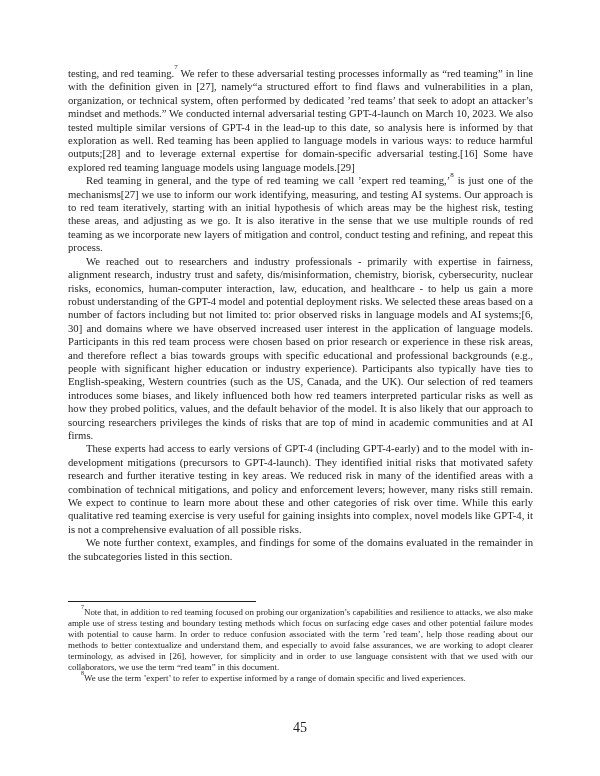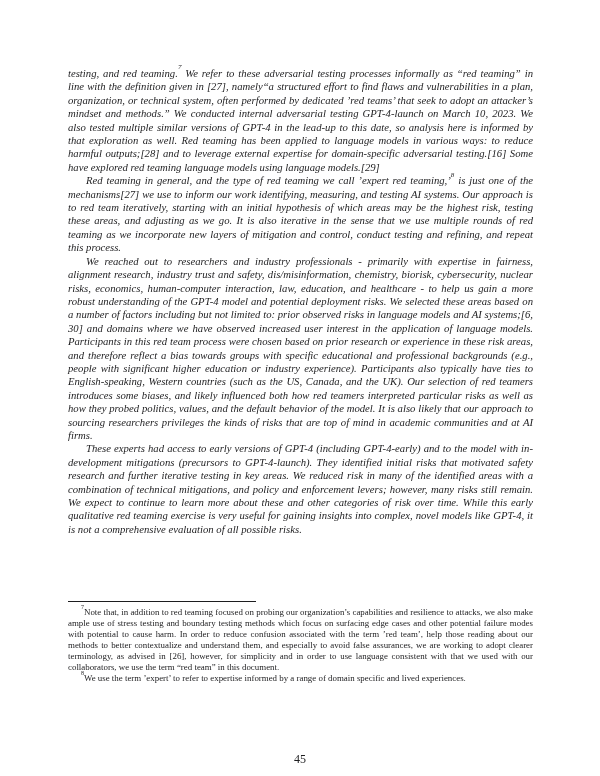--- a/index.html
+++ b/index.html
@@ -15,21 +15,21 @@
   .text-block {
     position: absolute;
     left: 68px;
     top: 67px;
     width: 465px;
     font-size: 10.7px;
     line-height: 13.4px;
     text-align: justify;
     text-justify: inter-word;
   }
-  .text-block p { margin: 0; padding: 0; font-style: italic; }
+  .text-block p { margin: 0; padding: 0; }
   .para.indent { text-indent: 18px; }
   sup.fnref {
     font-size: 7px;
     line-height: 0;
     position: relative;
     top: -0.45em;
   }
   .footnote-rule {
     position: absolute;
     left: 68px;
@@ -46,36 +46,37 @@
     font-size: 8.9px;
     line-height: 11px;
     text-align: justify;
     text-justify: inter-word;
   }
   .footnotes p { margin: 0; padding: 0; text-indent: 13px; }
   .footnotes sup.fnref { font-size: 6px; top: -0.4em; }
   .page-number {
     position: absolute;
     left: 0;
-    top: 752px;
+    top: 720px;
     width: 100%;
     text-align: center;
-    font-size: 12px;
+    font-size: 14px;
   }
 </style>
 </head>
 <body>
 
 <div class="page">
 
   <main class="text-block">
     <p class="para"><span>testing, and red teaming.</span><sup class="fnref">7</sup><span> We refer to these adversarial testing processes informally as “red teaming” in line with the definition given in [27], namely“a structured effort to find flaws and vulnerabilities in a plan, organization, or technical system, often performed by dedicated ’red teams’ that seek to adopt an attacker’s mindset and methods.” We conducted internal adversarial testing GPT-4-launch on March 10, 2023. We also tested multiple similar versions of GPT-4 in the lead-up to this date, so analysis here is informed by that exploration as well. Red teaming has been applied to language models in various ways: to reduce harmful outputs;[28] and to leverage external expertise for domain-specific adversarial testing.[16] Some have explored red teaming language models using language models.[29]</span></p>
     <p class="para indent"><span>Red teaming in general, and the type of red teaming we call ’expert red teaming,’</span><sup class="fnref">8</sup><span> is just one of the mechanisms[27] we use to inform our work identifying, measuring, and testing AI systems. Our approach is to red team iteratively, starting with an initial hypothesis of which areas may be the highest risk, testing these areas, and adjusting as we go. It is also iterative in the sense that we use multiple rounds of red teaming as we incorporate new layers of mitigation and control, conduct testing and refining, and repeat this process.</span></p>
     <p class="para indent"><span>We reached out to researchers and industry professionals - primarily with expertise in fairness, alignment research, industry trust and safety, dis/misinformation, chemistry, biorisk, cybersecurity, nuclear risks, economics, human-computer interaction, law, education, and healthcare - to help us gain a more robust understanding of the GPT-4 model and potential deployment risks. We selected these areas based on a number of factors including but not limited to: prior observed risks in language models and AI systems;[6, 30] and domains where we have observed increased user interest in the application of language models. Participants in this red team process were chosen based on prior research or experience in these risk areas, and therefore reflect a bias towards groups with specific educational and professional backgrounds (e.g., people with significant higher education or industry experience). Participants also typically have ties to English-speaking, Western countries (such as the US, Canada, and the UK). Our selection of red teamers introduces some biases, and likely influenced both how red teamers interpreted particular risks as well as how they probed politics, values, and the default behavior of the model. It is also likely that our approach to sourcing researchers privileges the kinds of risks that are top of mind in academic communities and at AI firms.</span></p>
     <p class="para indent"><span>These experts had access to early versions of GPT-4 (including GPT-4-early) and to the model with in-development mitigations (precursors to GPT-4-launch). They identified initial risks that motivated safety research and further iterative testing in key areas. We reduced risk in many of the identified areas with a combination of technical mitigations, and policy and enforcement levers; however, many risks still remain. We expect to continue to learn more about these and other categories of risk over time. While this early qualitative red teaming exercise is very useful for gaining insights into complex, novel models like GPT-4, it is not a comprehensive evaluation of all possible risks.</span></p>
+    <p class="para indent"><span>We note further context, examples, and findings for some of the domains evaluated in the remainder in the subcategories listed in this section.</span></p>
   </main>
 
   <div class="footnote-rule"></div>
 
   <section class="footnotes">
     <p><sup class="fnref">7</sup><span>Note that, in addition to red teaming focused on probing our organization’s capabilities and resilience to attacks, we also make ample use of stress testing and boundary testing methods which focus on surfacing edge cases and other potential failure modes with potential to cause harm. In order to reduce confusion associated with the term ’red team’, help those reading about our methods to better contextualize and understand them, and especially to avoid false assurances, we are working to adopt clearer terminology, as advised in [26], however, for simplicity and in order to use language consistent with that we used with our collaborators, we use the term “red team” in this document.</span></p>
     <p><sup class="fnref">8</sup><span>We use the term ’expert’ to refer to expertise informed by a range of domain specific and lived experiences.</span></p>
   </section>
 
   <footer class="page-number">45</footer>

